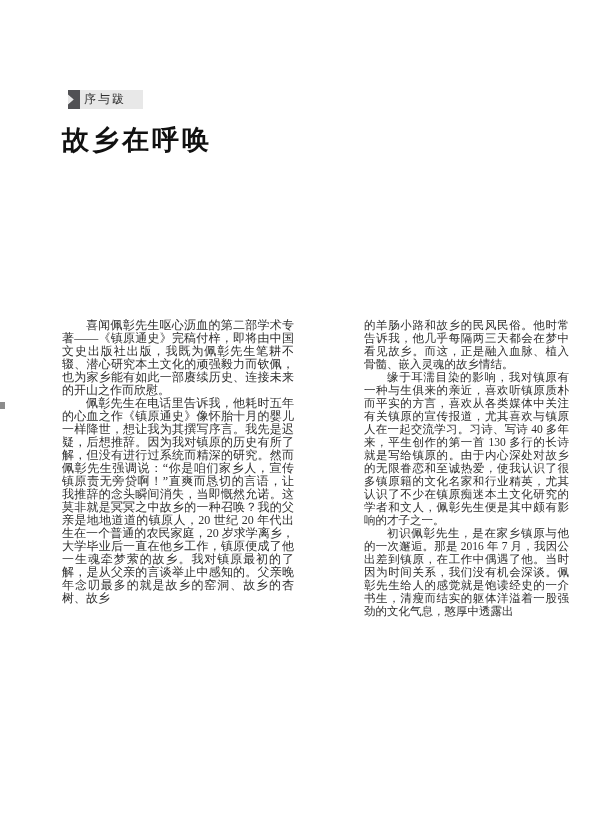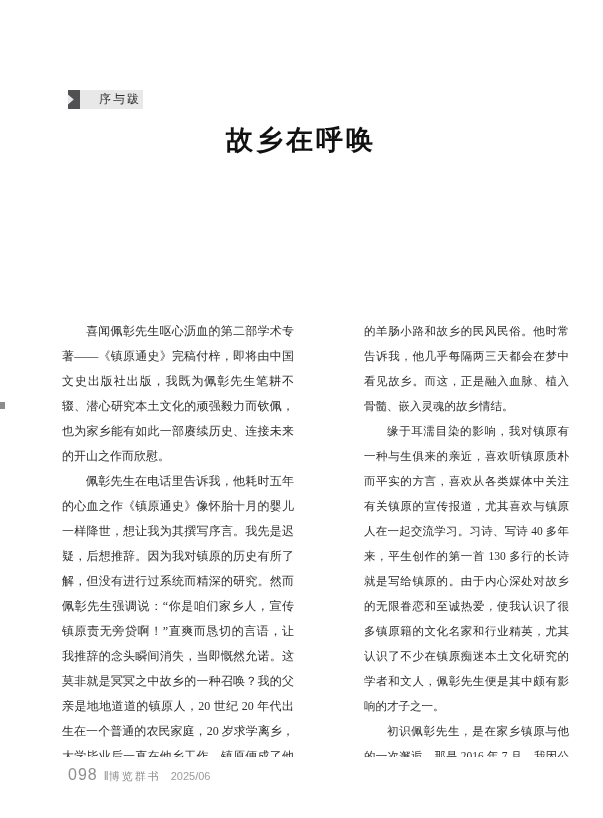--- a/index.html
+++ b/index.html
@@ -22,35 +22,35 @@
     display:flex;align-items:center;
   }
   .label-mark{
     display:inline-block;width:12px;height:19px;background:#515154;
     clip-path:polygon(0 0,100% 0,100% 100%,0 100%,0 76%,48% 50%,0 24%);
     flex:0 0 auto;
   }
   .label-text{
     font-family:"Liberation Sans","DejaVu Sans",sans-serif;
     font-size:12px;color:#2f2f2f;letter-spacing:2px;
-    padding-left:19px;white-space:nowrap;
+    padding-left:4px;white-space:nowrap;
   }
   .title{
     position:absolute;left:62px;top:122px;width:478px;margin:0;
-    text-align:center;font-size:27px;font-weight:bold;color:#111111;
+    font-size:27px;font-weight:bold;color:#111111;
     letter-spacing:3px;
   }
   .author{
     position:absolute;left:62px;top:196px;width:478px;
     text-align:center;font-size:15px;color:#222222;
     font-style:italic;letter-spacing:6px;
   }
   .col{
     position:absolute;top:319px;
-    font-size:12px;line-height:25px;color:#2e2e2e;
+    font-size:12px;line-height:13px;color:#2e2e2e;
     text-align:justify;overflow:hidden;
   }
   .col-left{left:62px;width:232px;height:438px;}
   .col-right{left:320px;width:205px;height:438px;font-size:11.5px;margin-left:44px;}
   .col p{margin:0;text-indent:2em;}
   .col p.cont{text-indent:0;}
   .footer{
     position:absolute;left:68px;top:766px;
     color:#929292;font-family:"Liberation Sans","DejaVu Sans",sans-serif;
     display:flex;align-items:baseline;
@@ -79,20 +79,14 @@
     <p class="para">喜闻佩彰先生呕心沥血的第二部学术专著——《镇原通史》完稿付梓，即将由中国文史出版社出版，我既为佩彰先生笔耕不辍、潜心研究本土文化的顽强毅力而钦佩，也为家乡能有如此一部赓续历史、连接未来的开山之作而欣慰。</p>
     <p class="para">佩彰先生在电话里告诉我，他耗时五年的心血之作《镇原通史》像怀胎十月的婴儿一样降世，想让我为其撰写序言。我先是迟疑，后想推辞。因为我对镇原的历史有所了解，但没有进行过系统而精深的研究。然而佩彰先生强调说：“你是咱们家乡人，宣传镇原责无旁贷啊！”直爽而恳切的言语，让我推辞的念头瞬间消失，当即慨然允诺。这莫非就是冥冥之中故乡的一种召唤？我的父亲是地地道道的镇原人，20 世纪 20 年代出生在一个普通的农民家庭，20 岁求学离乡，大学毕业后一直在他乡工作，镇原便成了他一生魂牵梦萦的故乡。我对镇原最初的了解，是从父亲的言谈举止中感知的。父亲晚年念叨最多的就是故乡的窑洞、故乡的杏树、故乡</p>
   </div>
 
   <div class="col col-right">
     <p class="para cont">的羊肠小路和故乡的民风民俗。他时常告诉我，他几乎每隔两三天都会在梦中看见故乡。而这，正是融入血脉、植入骨髓、嵌入灵魂的故乡情结。</p>
     <p class="para">缘于耳濡目染的影响，我对镇原有一种与生俱来的亲近，喜欢听镇原质朴而平实的方言，喜欢从各类媒体中关注有关镇原的宣传报道，尤其喜欢与镇原人在一起交流学习。习诗、写诗 40 多年来，平生创作的第一首 130 多行的长诗就是写给镇原的。由于内心深处对故乡的无限眷恋和至诚热爱，使我认识了很多镇原籍的文化名家和行业精英，尤其认识了不少在镇原痴迷本土文化研究的学者和文人，佩彰先生便是其中颇有影响的才子之一。</p>
     <p class="para">初识佩彰先生，是在家乡镇原与他的一次邂逅。那是 2016 年 7 月，我因公出差到镇原，在工作中偶遇了他。当时因为时间关系，我们没有机会深谈。佩彰先生给人的感觉就是饱读经史的一介书生，清瘦而结实的躯体洋溢着一股强劲的文化气息，憨厚中透露出</p>
   </div>
 
-  <div class="footer">
-    <span class="pagenum">098</span>
-    <span class="logo-mark">‖</span>
-    <span class="mag">博览群书</span>
-    <span class="issue">2025/06</span>
-  </div>
 
 </div>
 
 </body></html>

